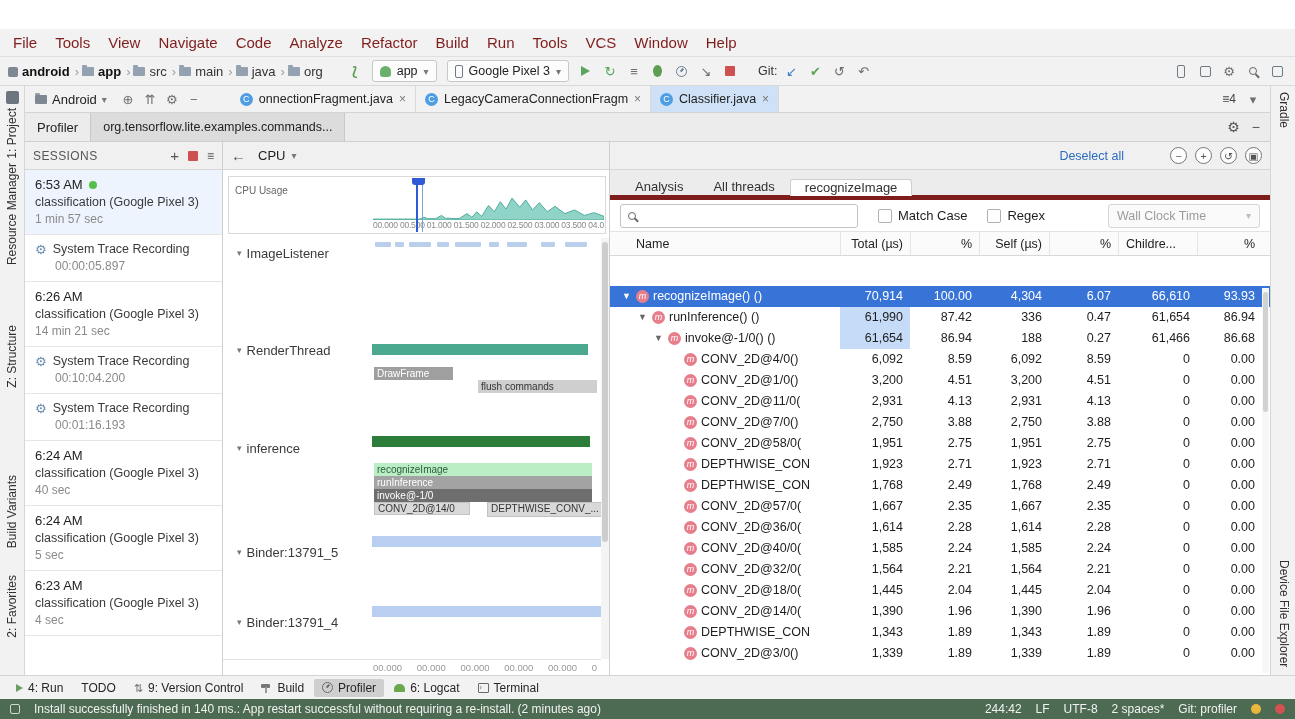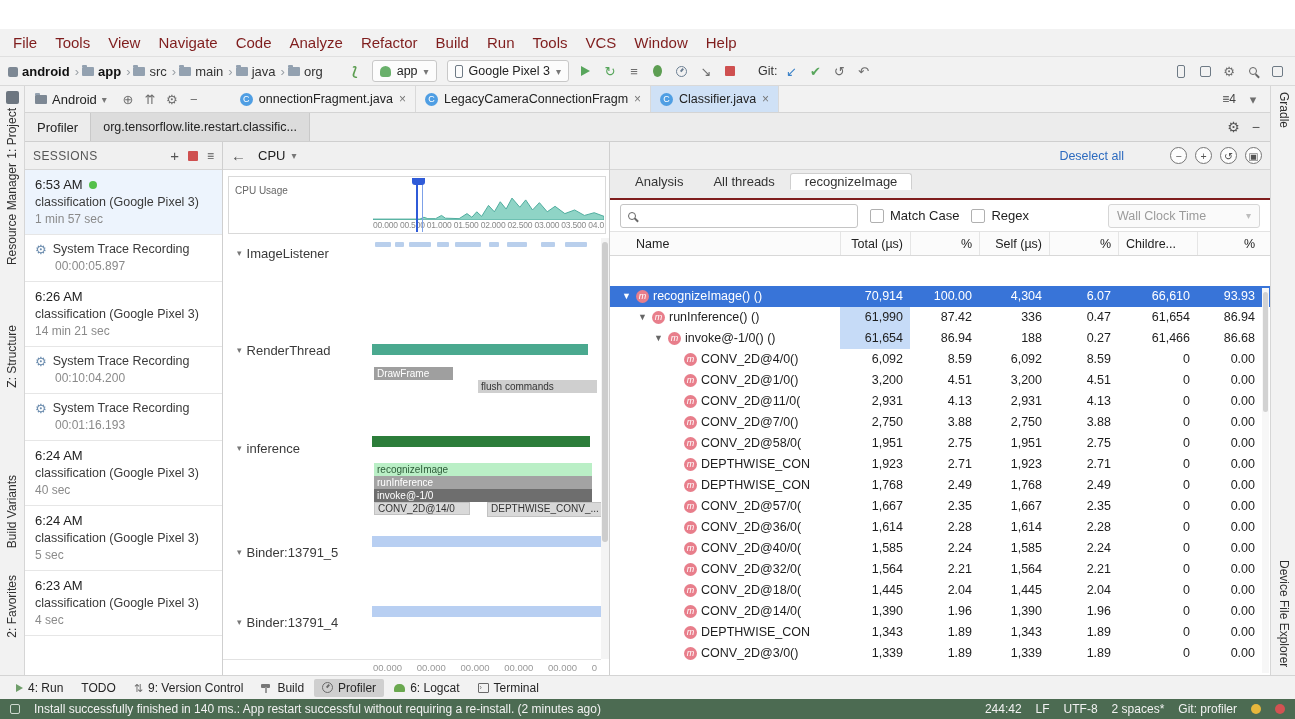--- a/index.html
+++ b/index.html
@@ -126,27 +126,27 @@
 .cpu-scroll{position:absolute;right:0;top:96px;bottom:16px;width:8px;background:#f4f4f4}
 .cpu-scroll .thumb{position:absolute;left:1px;right:1px;top:4px;height:300px;background:#cdcdcd;border-radius:4px}
 .cpu-axis{position:absolute;left:0;right:8px;bottom:0;height:16px;border-top:1px solid #e2e2e2;background:#fff}
 .axis-ticks{position:absolute;left:150px;right:4px;top:2px;display:flex;justify-content:space-between;font-size:9.5px;color:#999}
 
 
 .analysis-col{position:absolute;left:585px;top:0;right:0;bottom:0;background:#fff}
 .an-head{justify-content:flex-end;gap:8px}
 .deselect{color:#2d6bbf;font-size:12.5px;margin-right:38px}
 .circ{width:17px;height:17px;border:1px solid #767676;border-radius:50%;display:flex;align-items:center;justify-content:center;font-size:10.5px;color:#555;background:#fdfdfd}
-.an-tabs{height:30px;background:#ececec;border-bottom:2px solid #7f1d1d;display:flex;align-items:flex-start;padding-left:10px}
+.an-tabs{height:30px;background:#ececec;border-bottom:5px solid #7f1d1d;display:flex;align-items:flex-end;padding-left:10px}
 .atab{display:flex;align-items:center;padding:0 14px;font-size:13px;color:#333;margin-top:3px;border:1px solid transparent}
 .atab.selected{background:#fff;border:1px solid #cfcfcf;border-bottom:1px solid #fff;border-radius:3px 3px 0 0;margin-bottom:-1px}
 .subtabs{height:30px;display:flex;align-items:stretch;padding-left:16px;gap:28px;background:#fff}
 .stab{display:flex;align-items:center;font-size:13px;color:#808080;border-bottom:3px solid transparent;padding-top:2px}
 .stab.selected{color:#1d1d1d;border-bottom-color:#3e77c9}
-.filter-row{height:32px;display:flex;align-items:center;padding:0 10px;gap:12px;background:#fff;border-bottom:1px solid #e3e3e3}
+.filter-row{height:32px;display:flex;align-items:center;padding:0 10px;gap:20px;background:#fff;border-bottom:1px solid #e3e3e3}
 .searchbox{display:flex;align-items:center;gap:6px;width:238px;height:24px;border:1px solid #c4c4c4;border-radius:3px;background:#fff;padding:0 7px}
 .searchbox input{flex:1;border:none;outline:none;font:13px "Liberation Sans",sans-serif;background:transparent;min-width:0}
 .chk{display:flex;align-items:center;gap:6px;font-size:13px;color:#1e1e1e}
 .chk .box{width:14px;height:14px;border:1px solid #b0b0b0;border-radius:2px;background:#fff}
 .wallclock{margin-left:auto;display:flex;align-items:center;justify-content:space-between;width:152px;height:24px;border:1px solid #d6d6d6;border-radius:3px;background:#fafafa;color:#9b9b9b;font-size:12.5px;padding:0 8px}
 .wallclock .caret{color:#bdbdbd;font-size:10px}
 .tbl{--cols:minmax(0,1fr) 70px 69px 70px 69px 79px 65px}
 .thead{display:grid;grid-template-columns:var(--cols);height:24px;background:#fbfbfb;border-bottom:1px solid #d8d8d8;padding-right:8px}
 .th{display:flex;align-items:center;font-size:12.5px;color:#222;border-left:1px solid #e5e5e5;padding:0 7px;overflow:hidden;white-space:nowrap}
 .th:first-child{border-left:none;padding-left:26px}
@@ -330,21 +330,21 @@
         </span>
       </span>
     <span class="right-ics">
       <span class="hid-tabs">≡4</span>
       <span class="mini-ic">▾</span>
     </span>
   </div>
 
   <div class="profrow">
     <span class="prof-title">Profiler</span>
-    <span class="prof-session">org.tensorflow.lite.restart.classific...</span>
+    <span class="prof-session">org.tensorflow.lite.examples.commands...</span>
     <span class="right-ics">
       <span>⚙</span>
       <span>−</span>
     </span>
   </div>
 
   <div class="leftstrip">
     <span class="ls-icon"></span>
     <span class="vlabel" style="top:22px">1: Project</span>
     <span class="vlabel" style="top:77px">Resource Manager</span>

